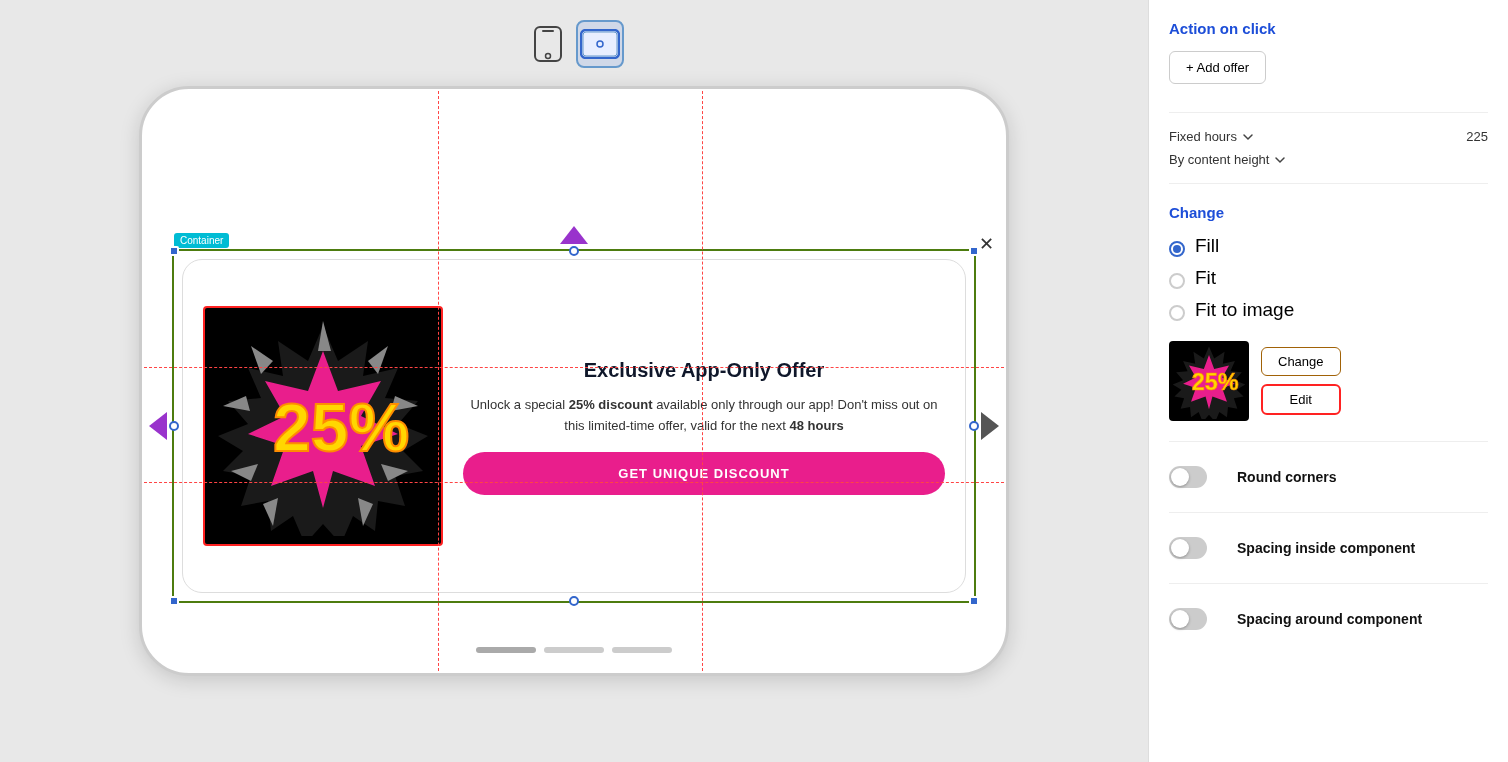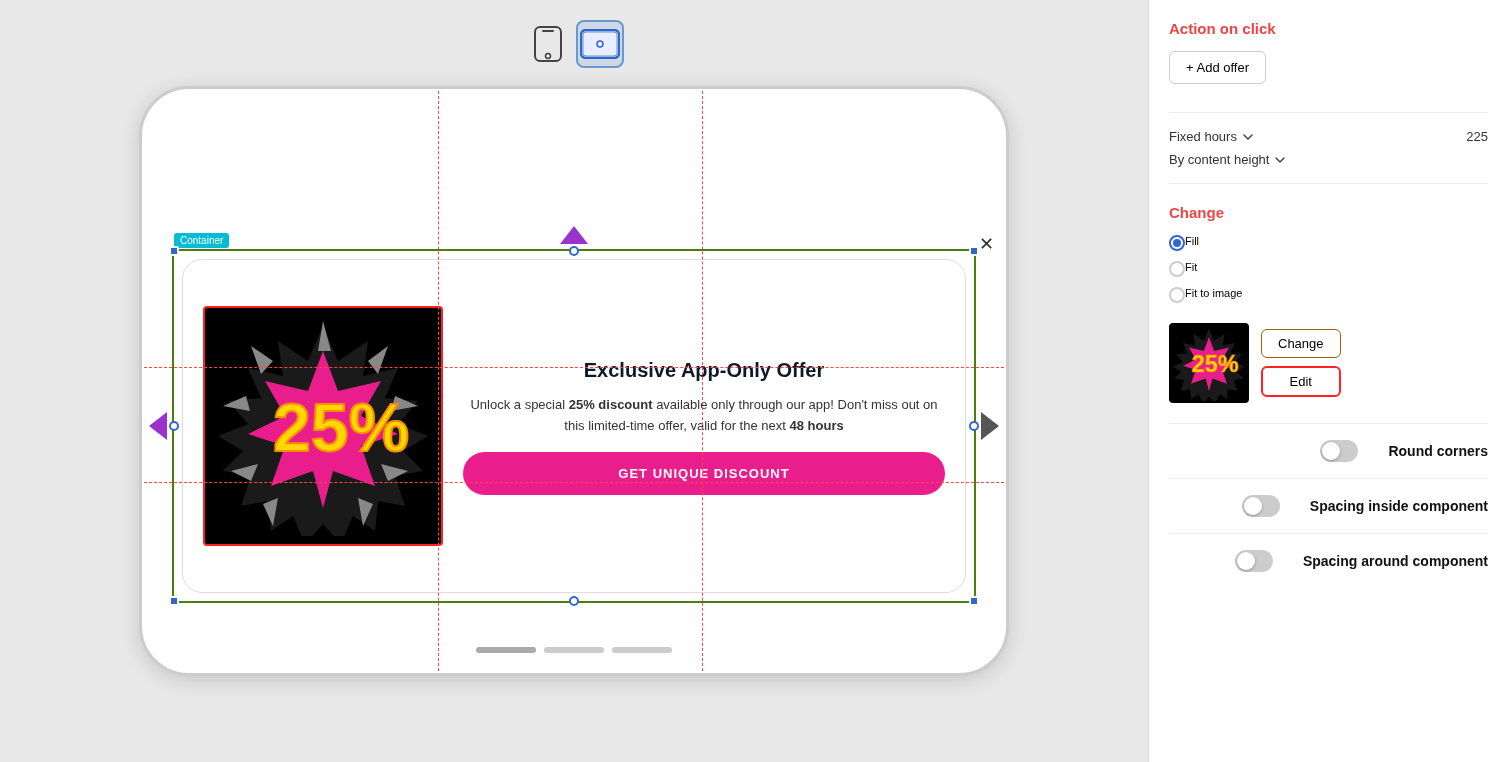--- a/index.html
+++ b/index.html
@@ -254,21 +254,21 @@
       background: #fff;
       border-left: 1px solid #ddd;
       padding: 20px;
       overflow-y: auto;
       height: 762px;
     }
 
     .section-title {
       font-size: 15px;
       font-weight: 700;
-      color: #ef4444;
+      color: #1d4ed8;
       margin-bottom: 14px;
     }
 
     .add-action-btn {
       border: 1px solid #ccc;
       background: #fff;
       border-radius: 6px;
       padding: 8px 16px;
       font-size: 13px;
       cursor: pointer;
@@ -315,22 +315,23 @@
       margin-top: 20px;
     }
     .radio-group {
       display: flex;
       flex-direction: column;
       gap: 10px;
       margin-bottom: 20px;
     }
     .radio-item {
       display: flex;
-      align-items: flex-start;
-      font-size: 11px;
+      align-items: flex-end;
+      gap: 10px;
+      font-size: 19px;
       cursor: pointer;
     }
     .radio-circle {
       width: 16px;
       height: 16px;
       border-radius: 50%;
       border: 2px solid #ccc;
       display: flex;
       align-items: center;
       justify-content: center;
@@ -384,23 +385,22 @@
       font-size: 13px;
       cursor: pointer;
       font-weight: 500;
     }
 
     
     .toggle-row {
       display: flex;
       align-items: center;
       gap: 30px;
-      padding: 16px 0;
+      padding: 24px 0;
       border-top: 1px solid #eee;
-      justify-content: flex-end;
     }
     .toggle-switch {
       width: 38px;
       height: 22px;
       background: #ccc;
       border-radius: 11px;
       position: relative;
       cursor: pointer;
       flex-shrink: 0;
     }

